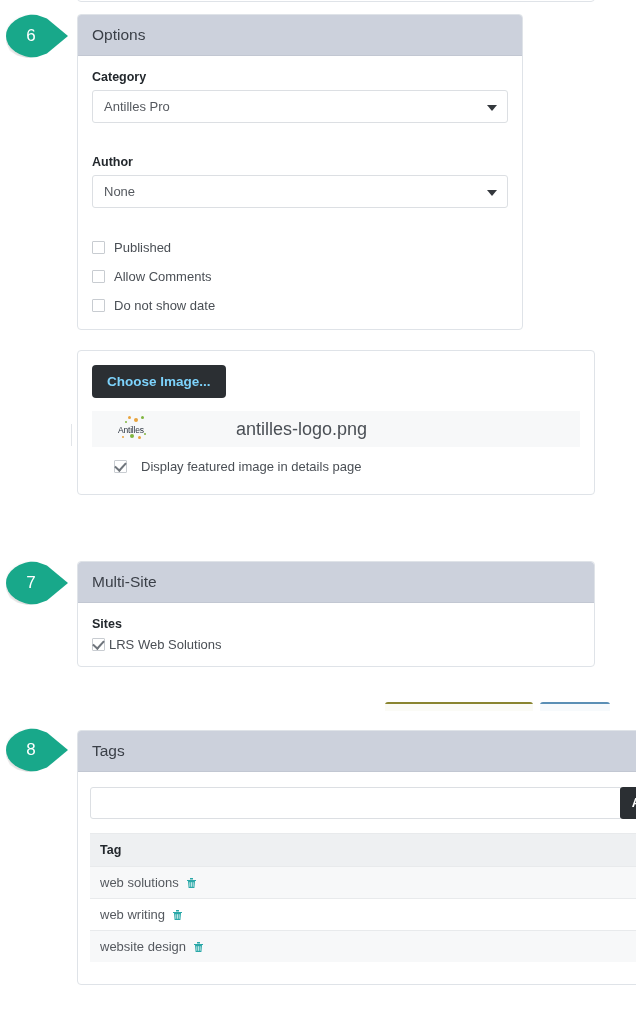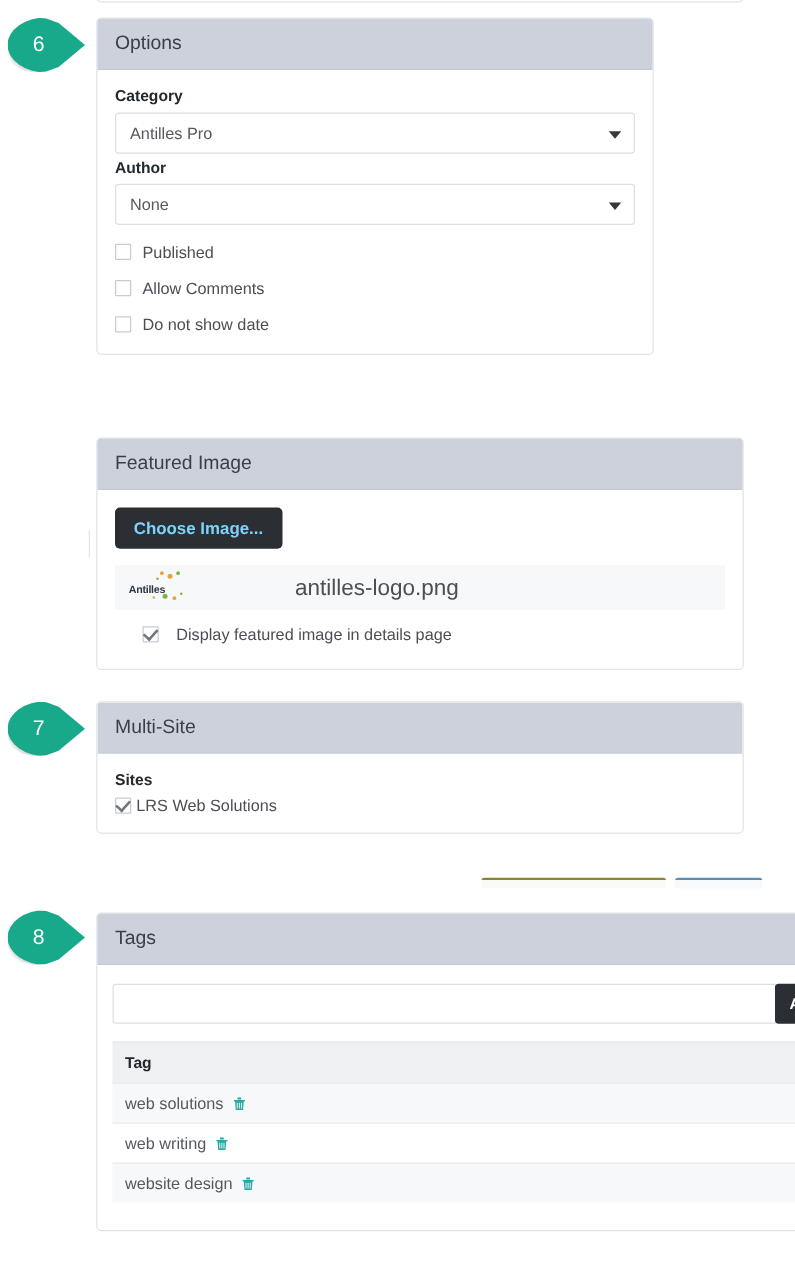--- a/index.html
+++ b/index.html
@@ -82,21 +82,21 @@
   }
   .panel-body { padding: 14px 14px 16px 14px; }
 
   
   .field-label {
     font-size: 12.5px;
     font-weight: bold;
     color: #23282d;
     margin-bottom: 6px;
   }
-  .select-wrap { position: relative; margin-bottom: 4px; }
+  .select-wrap { position: relative; margin-bottom: 32px; }
   .select-box {
     width: 100%;
     height: 33px;
     border: 1px solid #dcdfe3;
     border-radius: 3px;
     background: #ffffff;
     display: flex;
     align-items: center;
     padding: 0 28px 0 11px;
     font-size: 13px;
@@ -163,23 +163,23 @@
     align-items: center;
     padding-left: 8px;
   }
   .logo-thumb {
     width: 58px; height: 26px;
     position: relative;
     flex: 0 0 auto;
   }
   .logo-word {
     position: absolute;
-    left: 3px; top: 9px;
+    left: 18px; top: 9px;
     font-size: 8.5px;
-    font-weight: bold;
+    font-weight: normal;
     color: #2d3540;
     letter-spacing: -0.2px;
   }
   .dot { position: absolute; border-radius: 50%; }
   .file-name {
     font-size: 18px;
     color: #4a4f55;
     margin-left: 78px;
   }
 
@@ -285,21 +285,20 @@
     </div>
     <div class="cb-row">
       <span class="cbox"></span>
       <span class="cb-label">Do not show date</span>
     </div>
 
   </div>
 </div>
 
 <div class="panel" style="left:77px; top:350px; width:518px;">
-  <div class="panel-header">Featured Image</div>
   <div class="panel-body" style="padding-bottom:20px;">
 
     <button class="btn-dark">Choose Image...</button>
 
     <div class="file-row">
       <div class="logo-thumb">
         <span class="logo-word">Antilles</span>
         <span class="dot" style="left:28px; top:0px;  width:3px; height:3px; background:#e8a33d;"></span>
         <span class="dot" style="left:34px; top:2px;  width:4px; height:4px; background:#e8a33d;"></span>
         <span class="dot" style="left:41px; top:0px;  width:3px; height:3px; background:#7fb53f;"></span>

